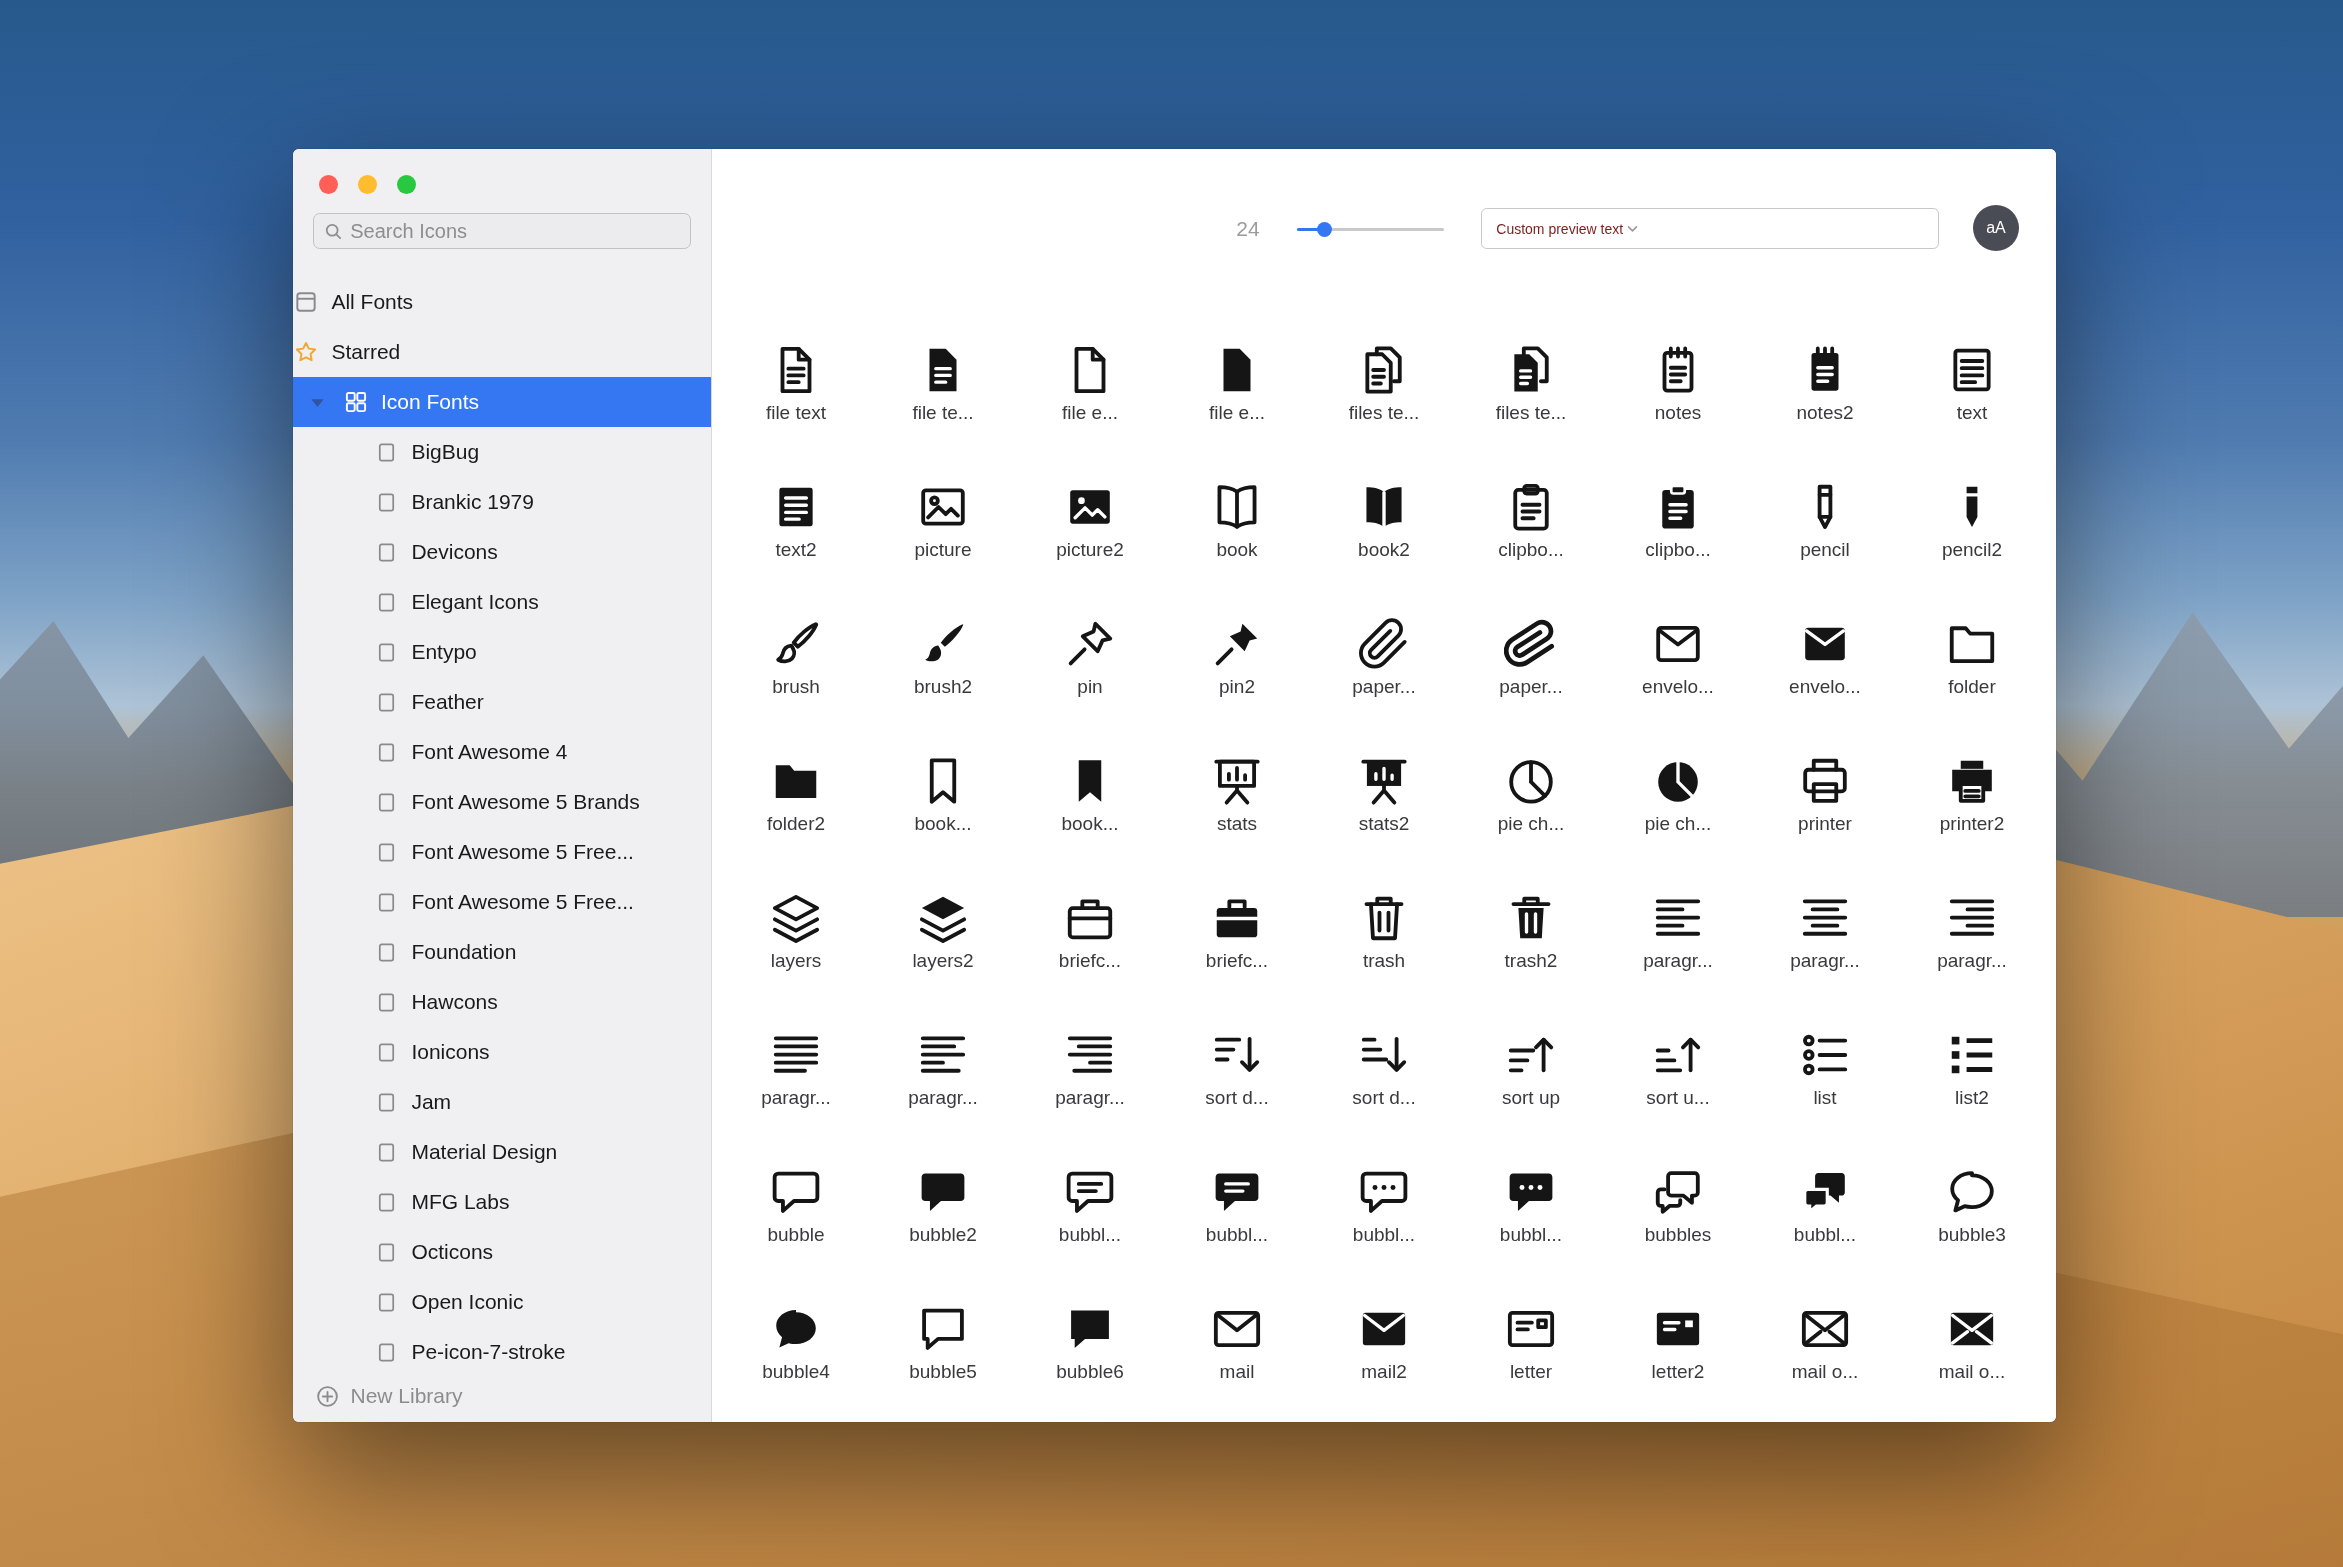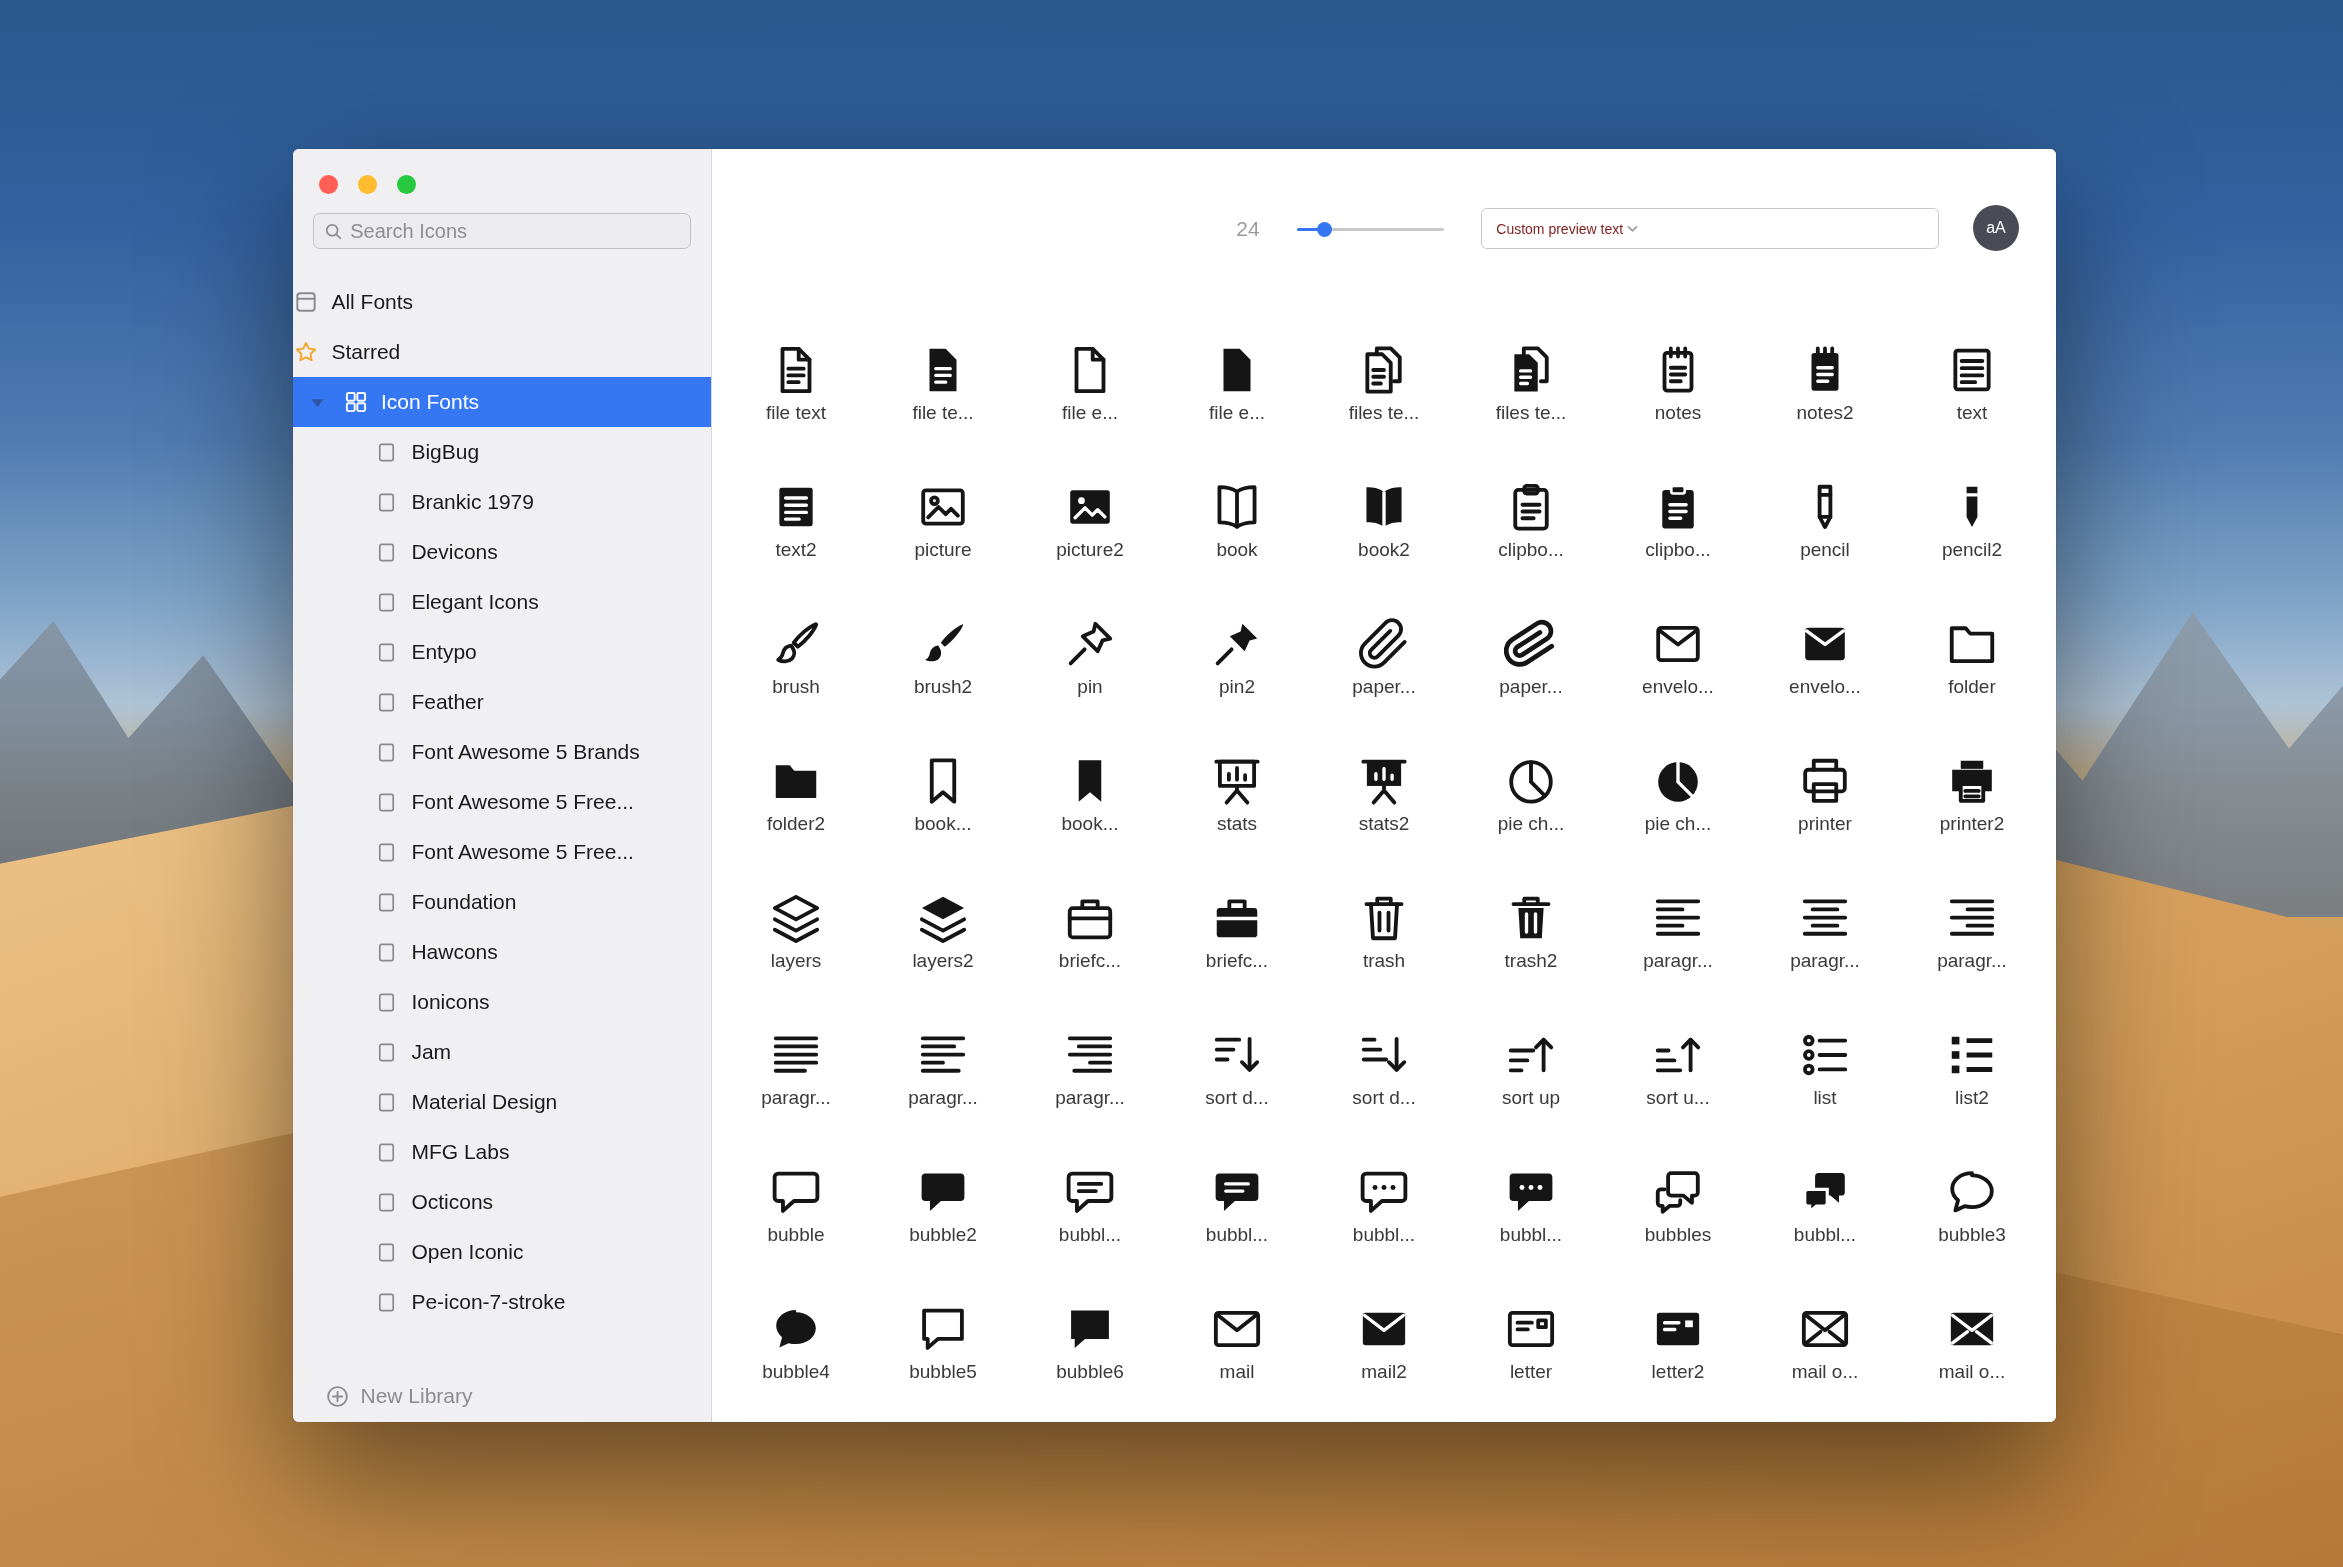--- a/index.html
+++ b/index.html
@@ -43,21 +43,21 @@
   .searchbox input::placeholder{color:#8e8d90}
   .side-list{margin-top:28px;flex:1;overflow:hidden;font-size:21px;color:#1a1a1c}
   .side-row{height:50px;display:flex;align-items:center;gap:12.4px;}
   .side-row .icn{width:26px;height:26px;display:flex;align-items:center;justify-content:center;flex:0 0 auto}
   .side-row .icn svg{width:26px;height:26px}
   .side-row.selected{background:var(--sel-blue,#3577f2);color:#fff;padding-left:14.3px}
   .side-row.selected .disc{width:21px;height:21px;margin-right:1.9px}
   .side-row.child{padding-left:80px}
   .side-row.child .icn svg{width:23px;height:23px}
   .lbl{white-space:nowrap}
-  .new-library{height:52px;display:flex;align-items:center;gap:10.5px;padding-left:32px;
+  .new-library{height:52px;display:flex;align-items:center;gap:10.5px;padding-left:22px;
     color:#8c8b8e;font-size:21px;flex:0 0 aupx;flex:0 0 52px}
   .new-library svg{width:25px;height:25px}
 
   
   .main{flex:1;position:relative;background:#fff;overflow:hidden}
   .size-label{position:absolute;left:509px;top:68px;width:54px;text-align:center;
     font-size:21px;color:#9b9a9d}
   .slider{position:absolute;left:585px;top:70px;width:147px;height:21px}
   .slider .track{position:absolute;top:8.6px;left:0;right:0;height:3.8px;border-radius:1.9px;background:#c9c8cb}
   .slider .fill{position:absolute;top:8.6px;left:0;height:3.8px;border-radius:1.9px;background:var(--sel-blue,#3577f2)}
@@ -185,20 +185,28 @@
                 </svg>
               </span>
               <span class="lbl">Feather</span>
             </div>
             <div class="side-row child">
               <span class="icn">
                 <svg viewBox="0 0 24 24">
                   <rect x="5" y="3.5" width="14" height="17" rx="2" fill="none" stroke="#8a8a8e" stroke-width="1.8"></rect>
                 </svg>
               </span>
+              <span class="lbl">Font Awesome 4</span>
+            </div>
+            <div class="side-row child">
+              <span class="icn">
+                <svg viewBox="0 0 24 24">
+                  <rect x="5" y="3.5" width="14" height="17" rx="2" fill="none" stroke="#8a8a8e" stroke-width="1.8"></rect>
+                </svg>
+              </span>
               <span class="lbl">Font Awesome 5 Brands</span>
             </div>
             <div class="side-row child">
               <span class="icn">
                 <svg viewBox="0 0 24 24">
                   <rect x="5" y="3.5" width="14" height="17" rx="2" fill="none" stroke="#8a8a8e" stroke-width="1.8"></rect>
                 </svg>
               </span>
               <span class="lbl">Font Awesome 5 Free...</span>
             </div>

